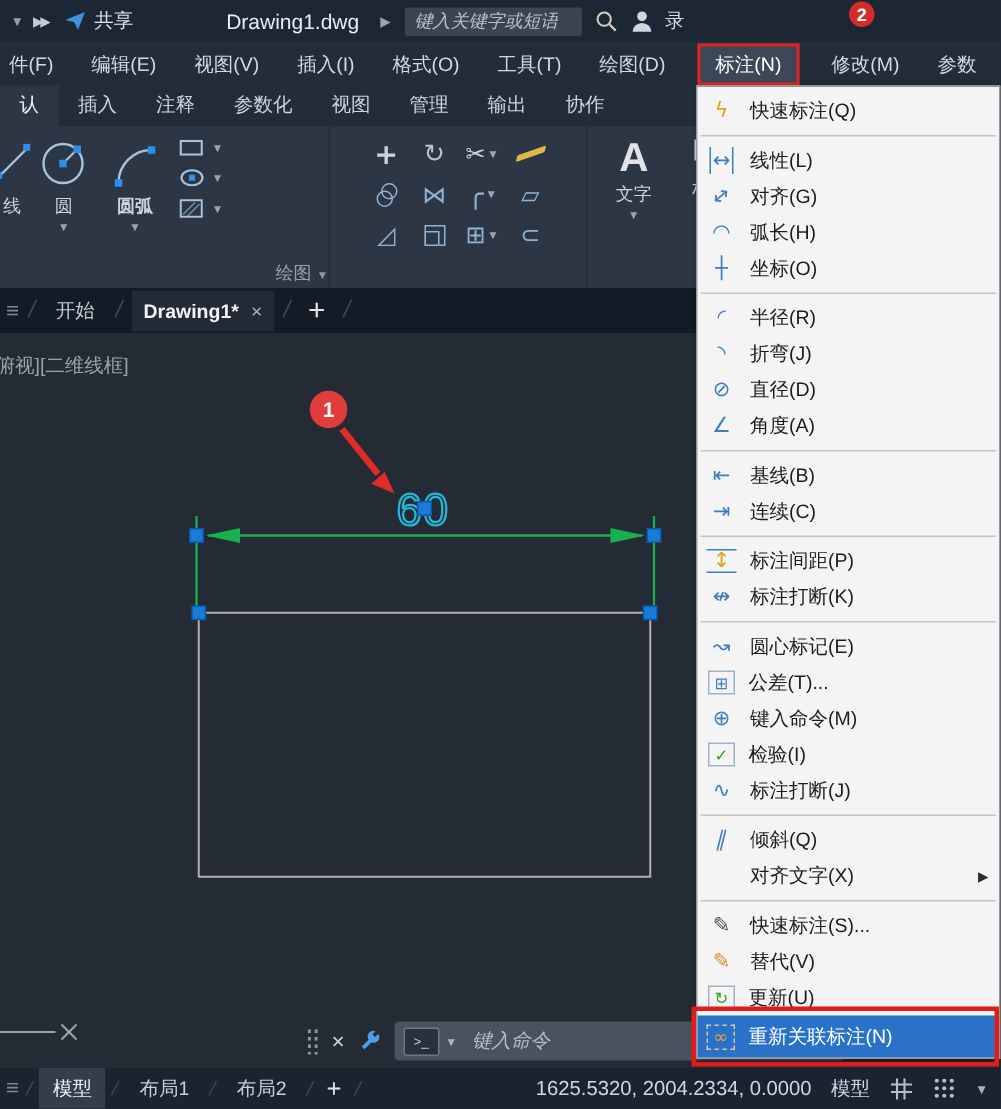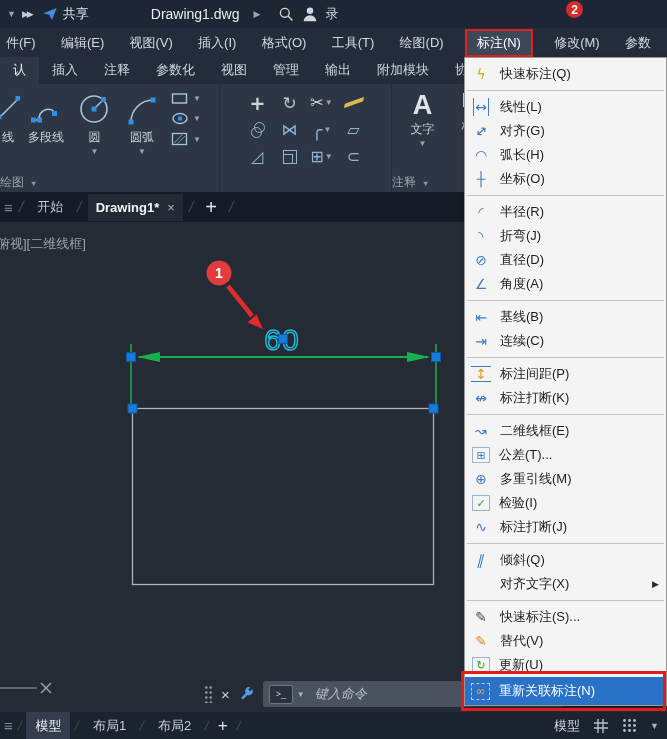--- a/index.html
+++ b/index.html
@@ -45,21 +45,21 @@
   #ribbontabs { top:57px; left:0; right:0; height:27px; background:#232c3a;
     display:flex; align-items:flex-end; gap:0; padding-left:0; z-index:1;}
   .rtab { padding:5px 13px; color:#ced4dc; white-space:nowrap;}
   .rtab.active { background:#2d3644; color:#f0f2f5; }
 
   
   #ribbonbody { top:84px; left:0; right:0; height:108px; background:#2d3644;
     display:flex; z-index:1; }
   .panel { display:flex; flex-direction:column; border-right:1px solid #232c38; }
   .panel-content { flex:1; display:flex; align-items:flex-start; padding:4px 4px 0 4px; }
-  .panel-label { height:19px; text-align:left; color:#97a1ad; font-size:12px; padding-top:1px;font-family:Liberation Mono, monospace;}
+  .panel-label { height:19px; text-align:right; color:#97a1ad; font-size:12px; padding-top:1px;}
   .panel-label .dn { font-size:8px; color:#8d97a3; }
   .bigbtn { width:45px; display:flex; flex-direction:column; align-items:center;
     color:#ccd3da; font-size:12px; padding-top:2px; }
   .bigbtn .lbl { margin-top:1px; white-space:nowrap; }
   .bigbtn .dn { font-size:8px; color:#9aa4b0; margin-top:1px; }
   .smallcol { display:flex; flex-direction:column; gap:7px; margin-left:4px; padding-top:4px;}
   .smallrow { display:flex; align-items:center; gap:4px; }
   .smallrow .dn { font-size:8px; color:#9aa4b0; }
   .modgrid { display:grid; grid-template-columns:repeat(4,32px); grid-auto-rows:27px;
     margin-top:1px; align-items:center; justify-items:center;
@@ -155,20 +155,23 @@
   <span class="caret">▼</span>
   <span class="dbl">▶▶</span>
   <span class="share-wrap">
     <svg width="16" height="16" viewBox="0 0 24 24">
       <path d="M2 11 L22 3 L15 21 L11 13 Z" fill="#3e8ee2"></path>
     </svg>
     <span>共享</span>
   </span>
   <span class="doc-title">Drawing1.dwg</span>
   <span class="tb-arrow">▶</span>
+  <span class="search-box">
+    <span>键入关键字或短语</span>
+  </span>
   <span class="tb-right">
     <svg width="17" height="17" viewBox="0 0 20 20">
       <circle cx="8" cy="8" r="5.2" fill="none" stroke="#d5cfbc" stroke-width="1.6"></circle>
       <line x1="12" y1="12" x2="17" y2="17" stroke="#d5cfbc" stroke-width="1.8"></line>
     </svg>
     <svg width="18" height="18" viewBox="0 0 20 20">
       <circle cx="10" cy="6.5" r="3.6" fill="#cfd5db"></circle>
       <path d="M3 18 a7 6.5 0 0 1 14 0 Z" fill="#cfd5db"></path>
     </svg>
     <span class="signin">录</span>
@@ -191,56 +194,46 @@
 </div>
 
 <div id="ribbontabs" class="abs">
   <span class="rtab active">认</span>
   <span class="rtab">插入</span>
   <span class="rtab">注释</span>
   <span class="rtab">参数化</span>
   <span class="rtab">视图</span>
   <span class="rtab">管理</span>
   <span class="rtab">输出</span>
-  <span class="rtab">附加模块</span>
   <span class="rtab">协作</span>
 </div>
 
 <div id="ribbonbody" class="abs">
 
   <div class="panel" style="width:220px;">
     <div class="panel-content">
       <div class="bigbtn" style="width:24px; margin-left:-8px;">
         <svg width="28" height="38" viewBox="0 0 30 38">
           <line x1="6" y1="28" x2="26" y2="8" stroke="#a8c4dd" stroke-width="1.6"></line>
           <rect x="3" y="25" width="5" height="5" fill="#2f8fe8"></rect>
           <rect x="23" y="5" width="5" height="5" fill="#2f8fe8"></rect>
         </svg>
         <span class="lbl">线</span>
       </div>
-      <div class="bigbtn" style="width:52px;">
-        <svg width="34" height="38" viewBox="0 0 34 38">
-          <path d="M4 30 L10 30 C10 18 24 16 26 24" fill="none" stroke="#a8c4dd" stroke-width="1.6"></path>
-          <rect x="2" y="27.5" width="5" height="5" fill="#2f8fe8"></rect>
-          <rect x="8" y="27.5" width="5" height="5" fill="#2f8fe8"></rect>
-          <rect x="23" y="21" width="5" height="5" fill="#2f8fe8"></rect>
-        </svg>
-        <span class="lbl">多段线</span>
-      </div>
       <div class="bigbtn">
         <svg width="36" height="38" viewBox="0 0 36 38">
           <circle cx="17" cy="19" r="13" fill="none" stroke="#a8c4dd" stroke-width="1.6"></circle>
           <line x1="17" y1="19" x2="26" y2="10" stroke="#a8c4dd" stroke-width="1.4"></line>
           <rect x="14.5" y="16.5" width="5" height="5" fill="#2f8fe8"></rect>
           <rect x="24" y="7" width="5" height="5" fill="#2f8fe8"></rect>
         </svg>
         <span class="lbl">圆</span>
         <span class="dn">▼</span>
       </div>
-      <div class="bigbtn" style="width:50px;">
+      <div class="bigbtn" style="width:50px;font-weight:bold;">
         <svg width="34" height="38" viewBox="0 0 34 38">
           <path d="M6 32 A 22 22 0 0 1 28 10" fill="none" stroke="#a8c4dd" stroke-width="1.6"></path>
           <rect x="3.5" y="29.5" width="5" height="5" fill="#2f8fe8"></rect>
           <rect x="25.5" y="7.5" width="5" height="5" fill="#2f8fe8"></rect>
         </svg>
         <span class="lbl">圆弧</span>
         <span class="dn">▼</span>
       </div>
       <div class="smallcol">
         <div class="smallrow">
@@ -389,20 +382,21 @@
   <span class="sb-sep">/</span>
   <span class="sb-tab active">模型</span>
   <span class="sb-sep">/</span>
   <span class="sb-tab">布局1</span>
   <span class="sb-sep">/</span>
   <span class="sb-tab">布局2</span>
   <span class="sb-sep">/</span>
   <span class="sb-plus">+</span>
   <span class="sb-sep">/</span>
   <span class="sb-right">
+    <span class="coords">1625.5320, 2004.2334, 0.0000</span>
     <span style="color:#d2d7de;">模型</span>
     <svg width="16" height="16" viewBox="0 0 16 16">
       <path d="M1 5h14 M1 10h14 M5 1v14 M10 1v14" stroke="#b6bec8" stroke-width="1.4" fill="none"></path>
     </svg>
     <svg width="15" height="15" viewBox="0 0 15 15">
       <g fill="#b6bec8">
         <circle cx="2.5" cy="2.5" r="1.4"></circle>
           <circle cx="7.5" cy="2.5" r="1.4"></circle>
           <circle cx="12.5" cy="2.5" r="1.4"></circle>
         <circle cx="2.5" cy="7.5" r="1.4"></circle>
@@ -470,29 +464,29 @@
       <span class="ic vends yellow">↕</span>
       <span>标注间距(P)</span>
     </div>
   <div class="mi">
       <span class="ic">↮</span>
       <span>标注打断(K)</span>
     </div>
   <div class="sep"></div>
   <div class="mi">
       <span class="ic">↝</span>
-      <span>二维线框(E)</span>
+      <span>圆心标记(E)</span>
     </div>
   <div class="mi">
       <span class="ic boxed">⊞</span>
       <span>公差(T)...</span>
     </div>
   <div class="mi">
       <span class="ic">⊕</span>
-      <span>多重引线(M)</span>
+      <span>键入命令(M)</span>
     </div>
   <div class="mi">
       <span class="ic boxed green">✓</span>
       <span>检验(I)</span>
     </div>
   <div class="mi">
       <span class="ic">∿</span>
       <span>标注打断(J)</span>
     </div>
   <div class="sep"></div>

